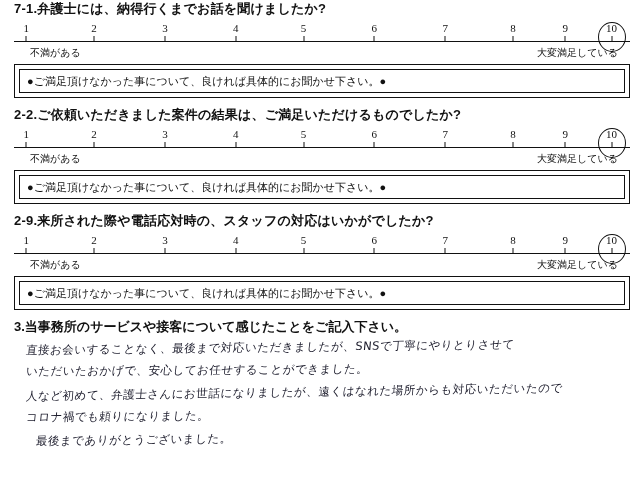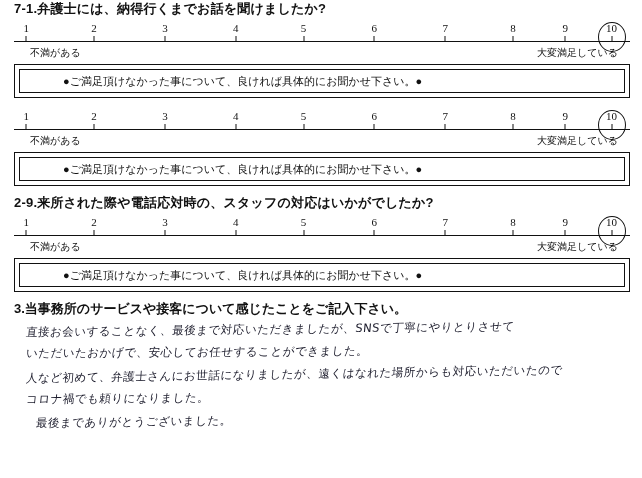--- a/index.html
+++ b/index.html
@@ -99,21 +99,20 @@
     bottom: 4px;
     border: 1px solid #111;
   }
   .comment-text {
     position: absolute;
     left: 12px;
     top: 50%;
     transform: translateY(-50%);
     font-size: 11px;
     white-space: nowrap;
-    margin-left: 36px;
   }
   .free-title {
     font-size: 13px;
     font-weight: bold;
     padding: 0 0 0 14px;
     line-height: 18px;
     white-space: nowrap;
   }
   .handwriting {
     margin: 4px 12px 0 26px;
@@ -172,20 +171,21 @@
     </div>
     <div class="comment-box">
       <div class="inner"></div>
       <div class="comment-text">●ご満足頂けなかった事について、良ければ具体的にお聞かせ下さい。●</div>
     </div>
   </div>
 
   <div class="spacer-sm"></div>
 
   <div class="question-block">
+    <div class="q-title">2-2.ご依頼いただきました案件の結果は、ご満足いただけるものでしたか?</div>
     <div class="scale">
       <div class="scale-numbers">
         <span style="left:2%">1</span>
         <span style="left:13%">2</span>
         <span style="left:24.5%">3</span>
         <span style="left:36%">4</span>
         <span style="left:47%">5</span>
         <span style="left:58.5%">6</span>
         <span style="left:70%">7</span>
         <span style="left:81%">8</span>

